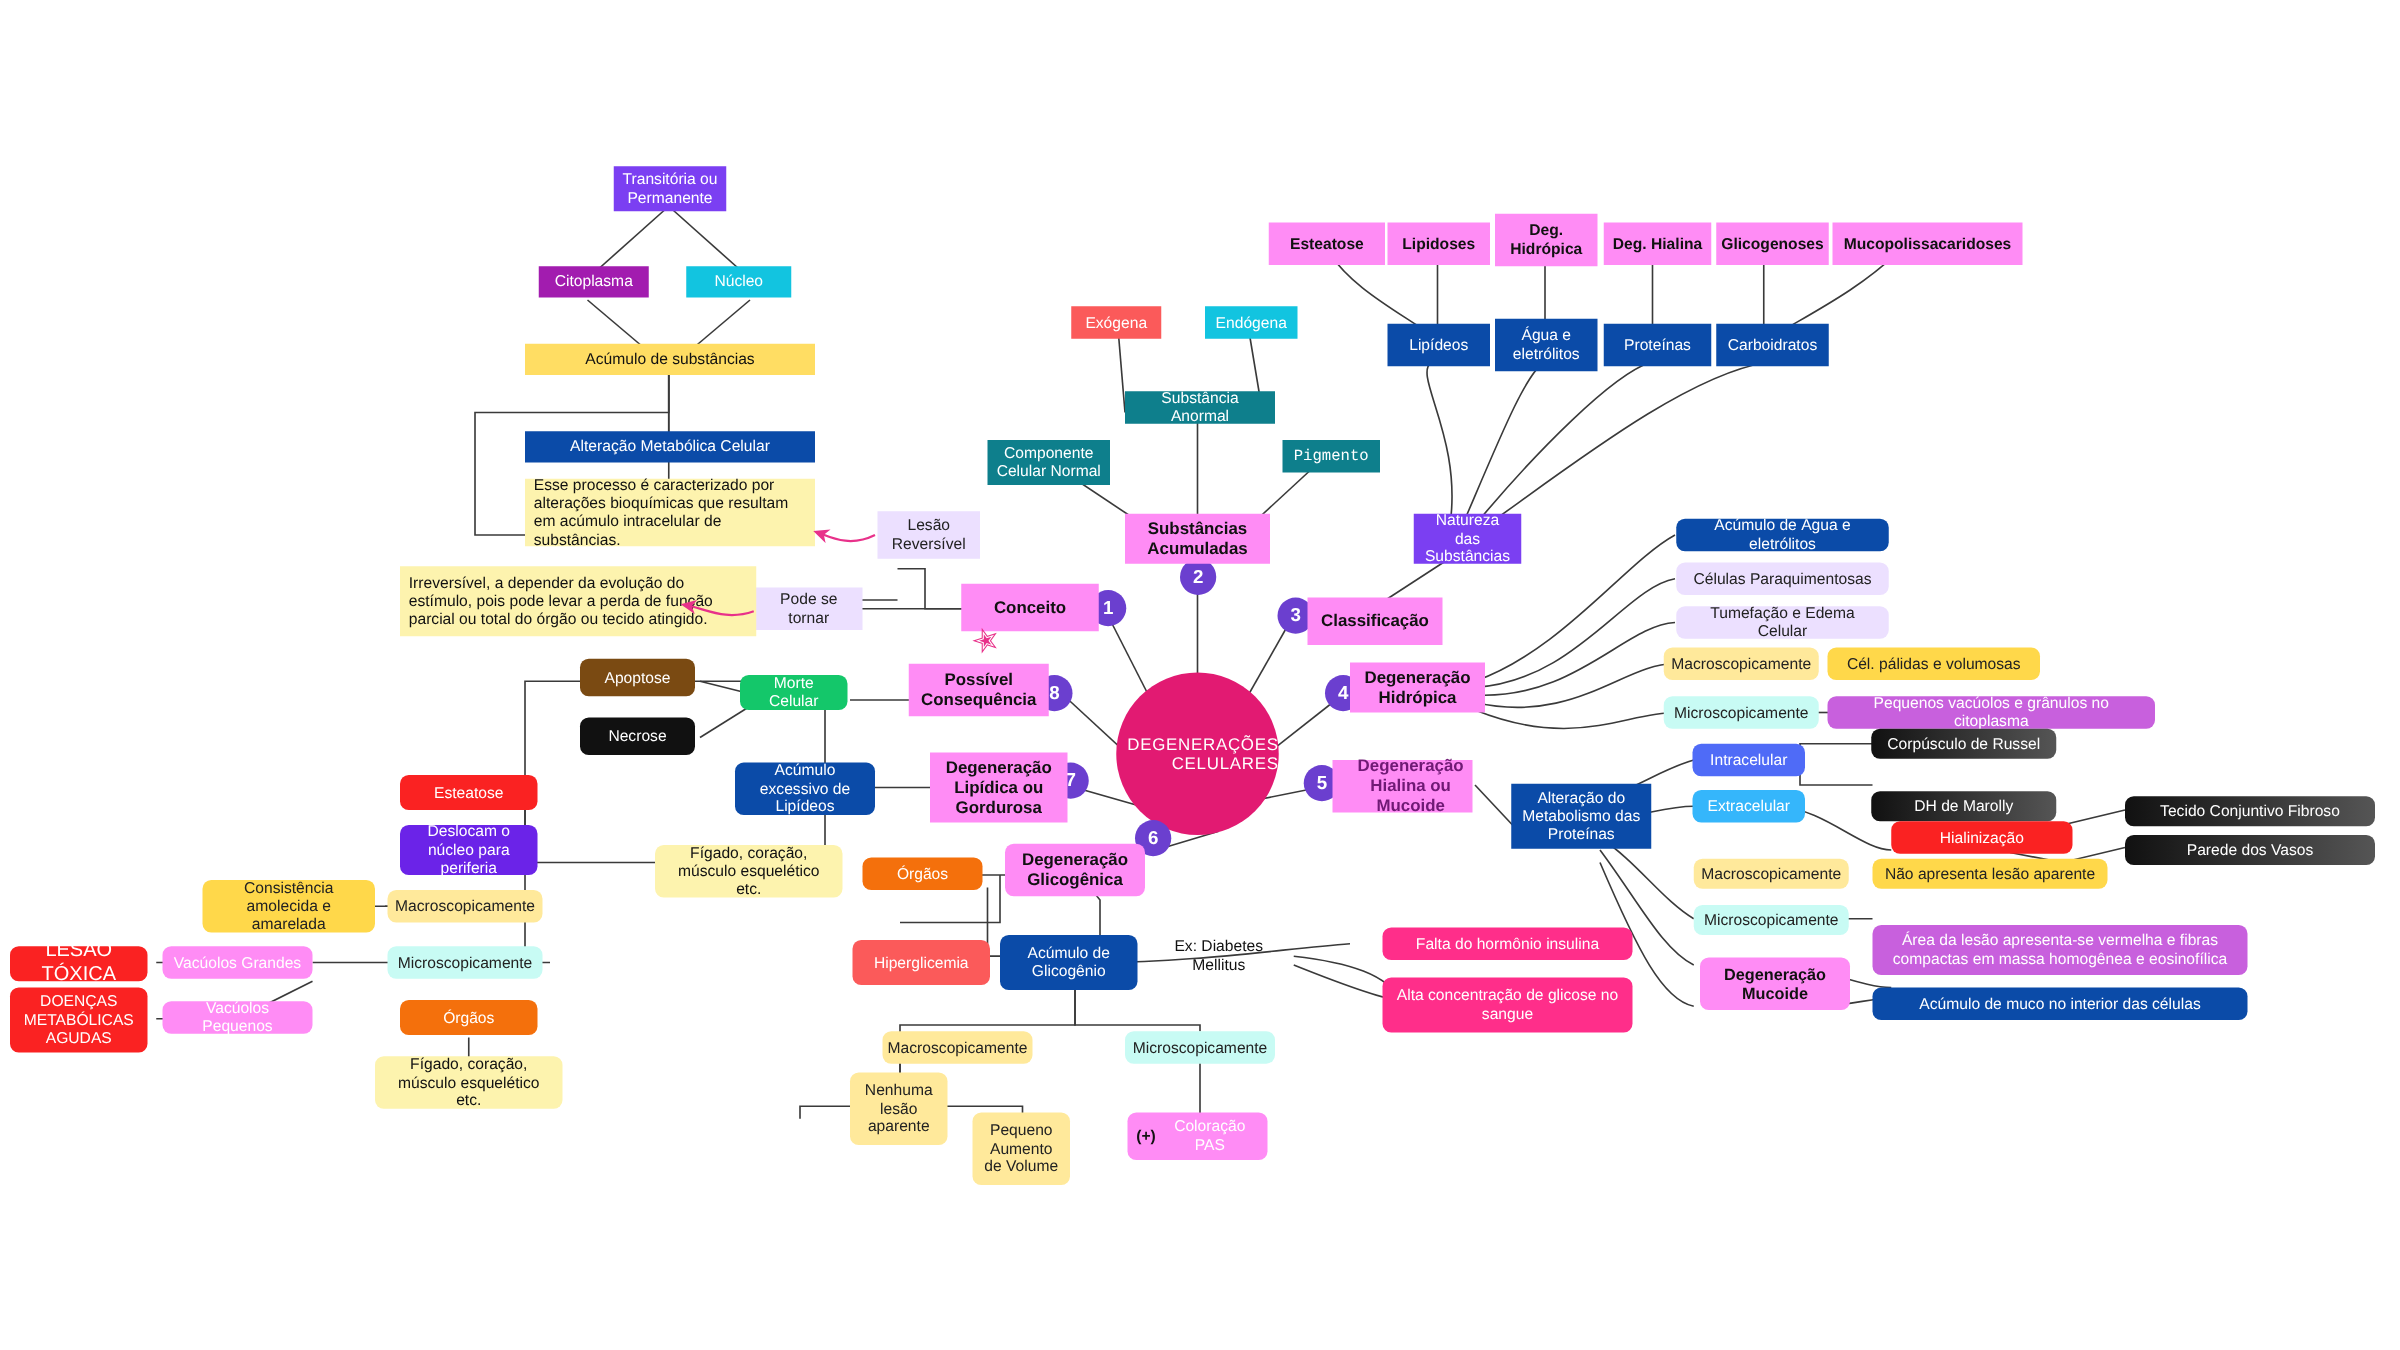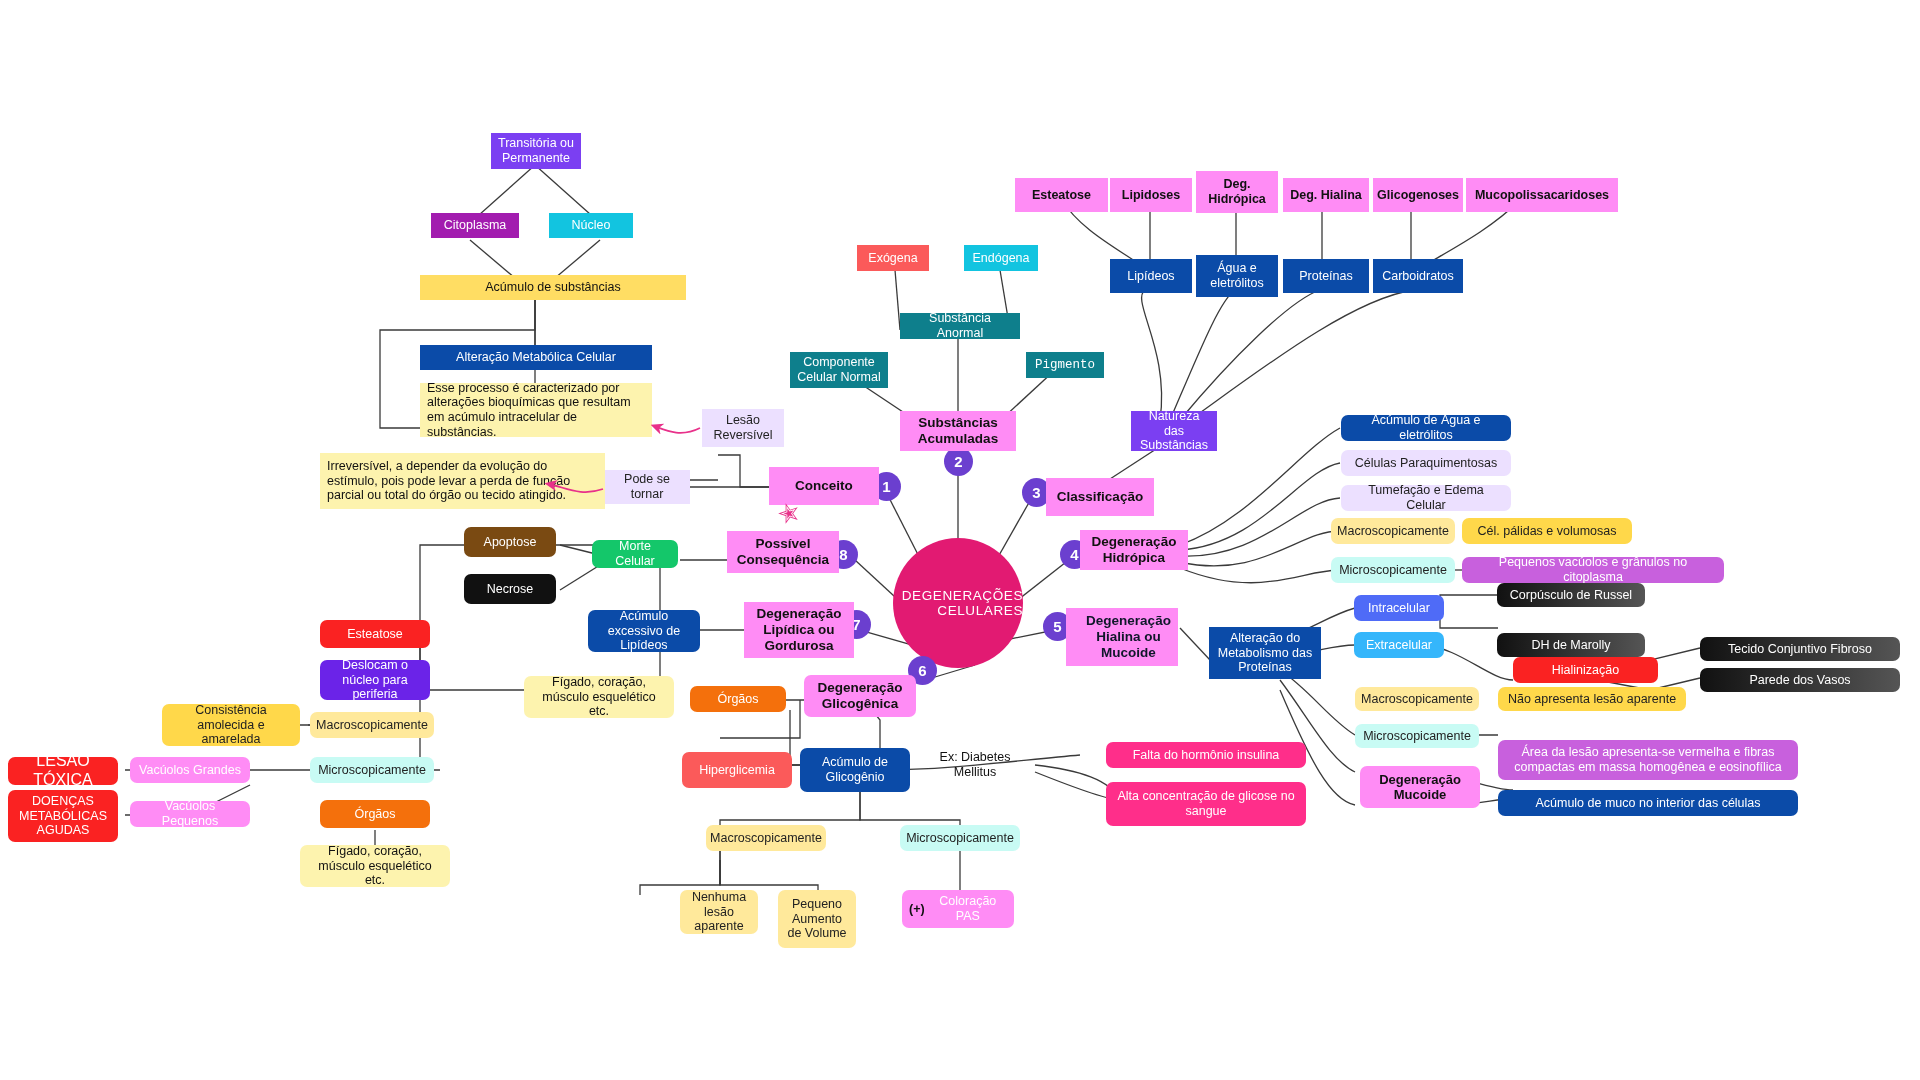--- a/index.html
+++ b/index.html
@@ -177,21 +177,21 @@
     </div>
 
   <div class="node sq" style="left:431px;top:213px;width:88px;height:25px;background:#a21caf;color:#fff;font-size:12.5px;">
     <span>Citoplasma</span>
     </div>
 
   <div class="node sq" style="left:549px;top:213px;width:84px;height:25px;background:#12c4e0;color:#fff;font-size:12.5px;">
     <span>Núcleo</span>
     </div>
 
-  <div class="node sq" style="left:420px;top:275px;width:266px;height:25px;background:#ffdd63;color:#111;font-size:12.5px;">
+  <div class="node sq" style="left:420px;top:275px;width:232px;height:25px;background:#ffdd63;color:#111;font-size:12.5px;">
     <span>Acúmulo de substâncias</span>
     </div>
 
   <div class="node sq" style="left:420px;top:345px;width:232px;height:25px;background:#0b4ba8;color:#fff;font-size:12.5px;">
     <span>Alteração Metabólica Celular</span>
     </div>
 
   <div class="node sq" style="left:420px;top:383px;width:232px;height:54px;background:#fdf3ae;color:#111;font-size:12.5px;justify-content:flex-start;text-align:left;">
     <span>Esse processo é caracterizado por alterações bioquímicas que resultam em acúmulo intracelular de substâncias.</span>
     </div>
@@ -297,21 +297,21 @@
     <span>Cél. pálidas e volumosas</span>
     </div>
 
   <div class="node rr" style="left:1331px;top:557px;width:124px;height:26px;background:#c8fbf4;color:#222;font-size:12.5px;">
     <span>Microscopicamente</span>
     </div>
   <div class="node rr" style="left:1462px;top:557px;width:262px;height:26px;background:#c860dd;color:#fff;font-size:12.5px;">
     <span>Pequenos vacúolos e grânulos no citoplasma</span>
     </div>
 
-  <div class="node sq b" style="left:1066px;top:608px;width:112px;height:58px;background:#ff8cf5;color:#0f172a;font-size:13.5px;padding-left:20px;">
+  <div class="node sq b" style="left:1066px;top:608px;width:112px;height:42px;background:#ff8cf5;color:#701a75;font-size:13.5px;padding-left:20px;">
     <span>Degeneração Hialina ou Mucoide</span>
     </div>
 
   <div class="node sq" style="left:1209px;top:627px;width:112px;height:52px;background:#0b4ba8;color:#fff;font-size:12.5px;">
     <span>Alteração do Metabolismo das Proteínas</span>
     </div>
 
   <div class="node rr" style="left:1354px;top:595px;width:90px;height:26px;background:#4f6bf7;color:#fff;font-size:12.5px;">
     <span>Intracelular</span>
     </div>
@@ -388,21 +388,21 @@
     <span>Alta concentração de glicose no sangue</span>
     </div>
 
   <div class="node rr" style="left:706px;top:825px;width:120px;height:26px;background:#ffe99b;color:#222;font-size:12.5px;">
     <span>Macroscopicamente</span>
     </div>
   <div class="node rr" style="left:900px;top:825px;width:120px;height:26px;background:#c8fbf4;color:#222;font-size:12.5px;">
     <span>Microscopicamente</span>
     </div>
 
-  <div class="node rr" style="left:680px;top:890px;width:78px;height:44px;background:#ffe99b;color:#222;font-size:12.5px;">
+  <div class="node rr" style="left:680px;top:858px;width:78px;height:58px;background:#ffe99b;color:#222;font-size:12.5px;">
     <span>Nenhuma lesão aparente</span>
     </div>
   <div class="node rr" style="left:778px;top:890px;width:78px;height:58px;background:#ffe99b;color:#222;font-size:12.5px;">
     <span>Pequeno Aumento de Volume</span>
     </div>
 
   <div class="node rr" style="left:902px;top:890px;width:112px;height:38px;background:#ff8cf5;color:#fff;font-size:12.5px;gap:4px;">
     <span class="b" style="color:#111;">(+)</span>
     <span>Coloração PAS</span>
     </div>

